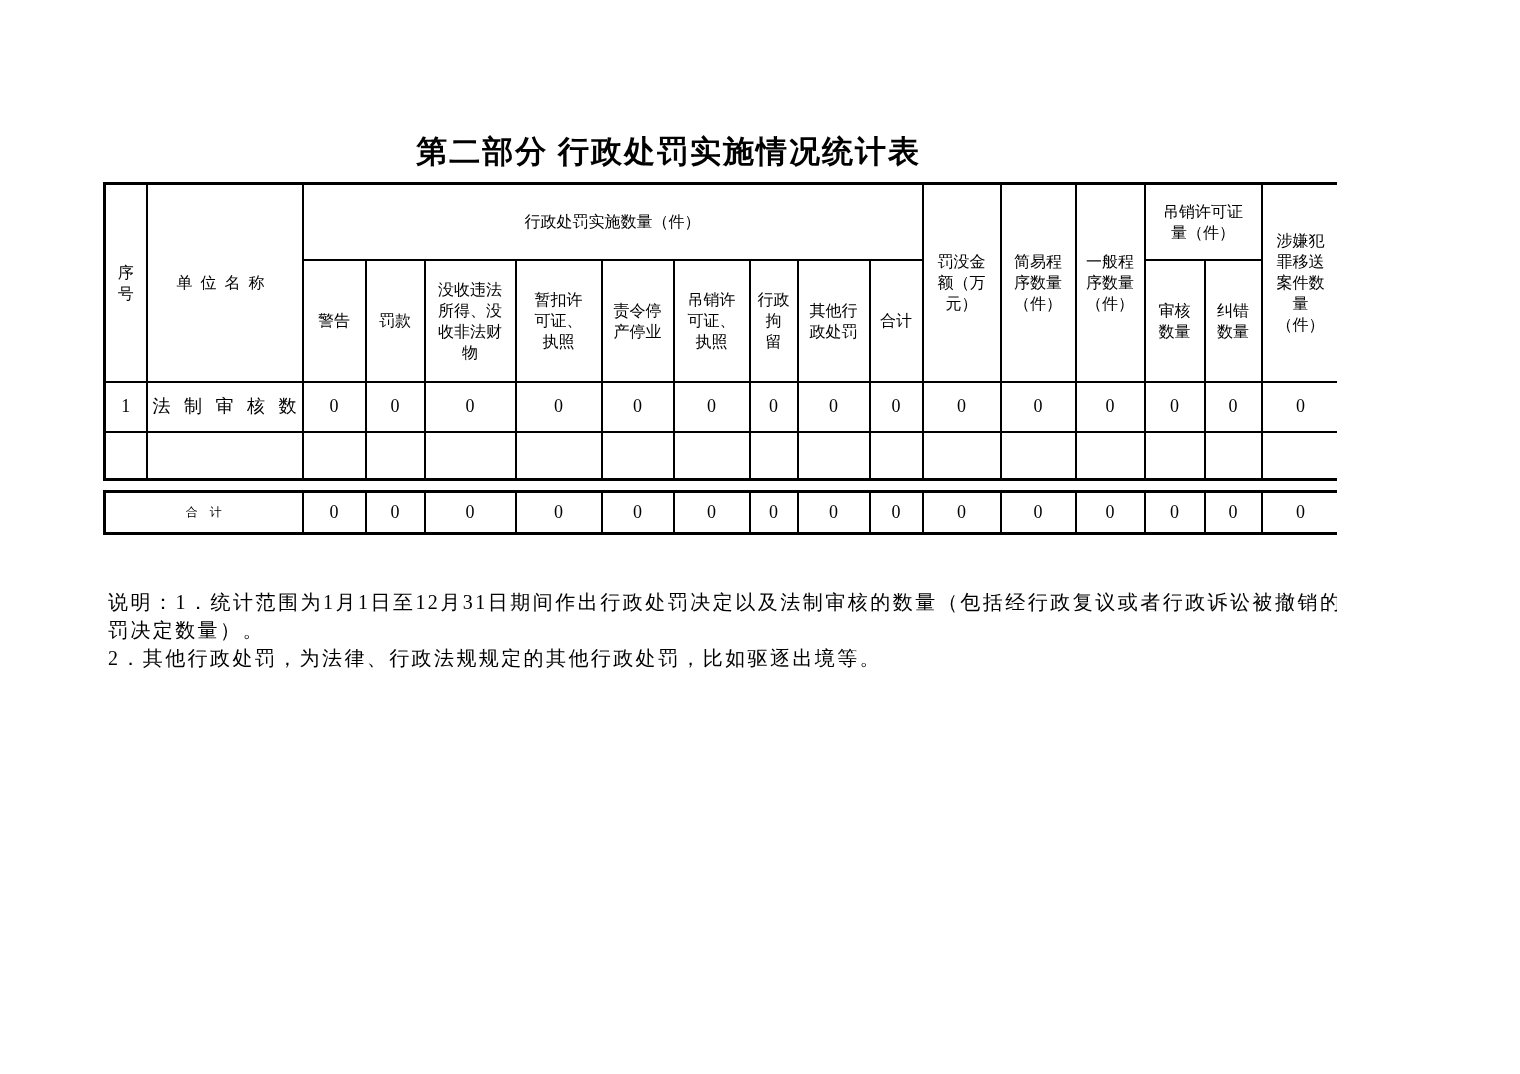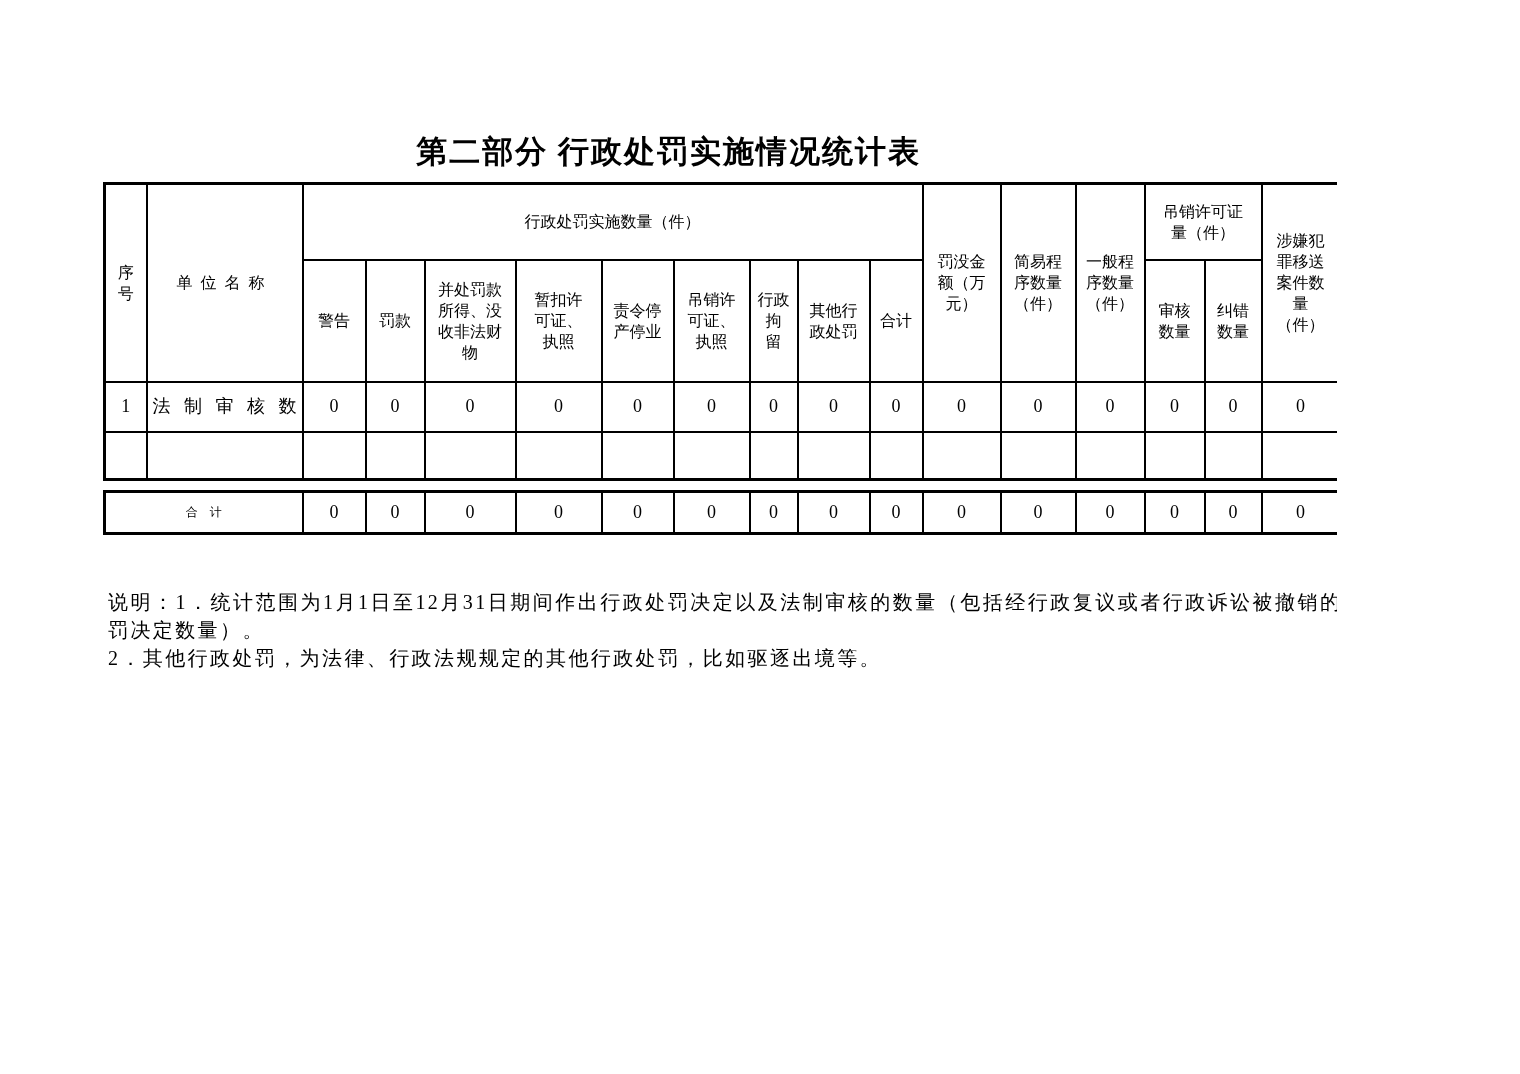--- a/index.html
+++ b/index.html
@@ -125,21 +125,21 @@
 （件）</td>
         <td rowspan="2">司法机
 关受理
 案件数
 量
 （件）</td>
       </tr>
       <tr class="r-sub">
         <td>警告</td>
         <td>罚款</td>
-        <td>并处罚款
+        <td>没收违法
 所得、没
 收非法财
 物</td>
         <td>暂扣许
 可证、
 执照</td>
         <td>责令停
 产停业</td>
         <td>吊销许
 可证、

